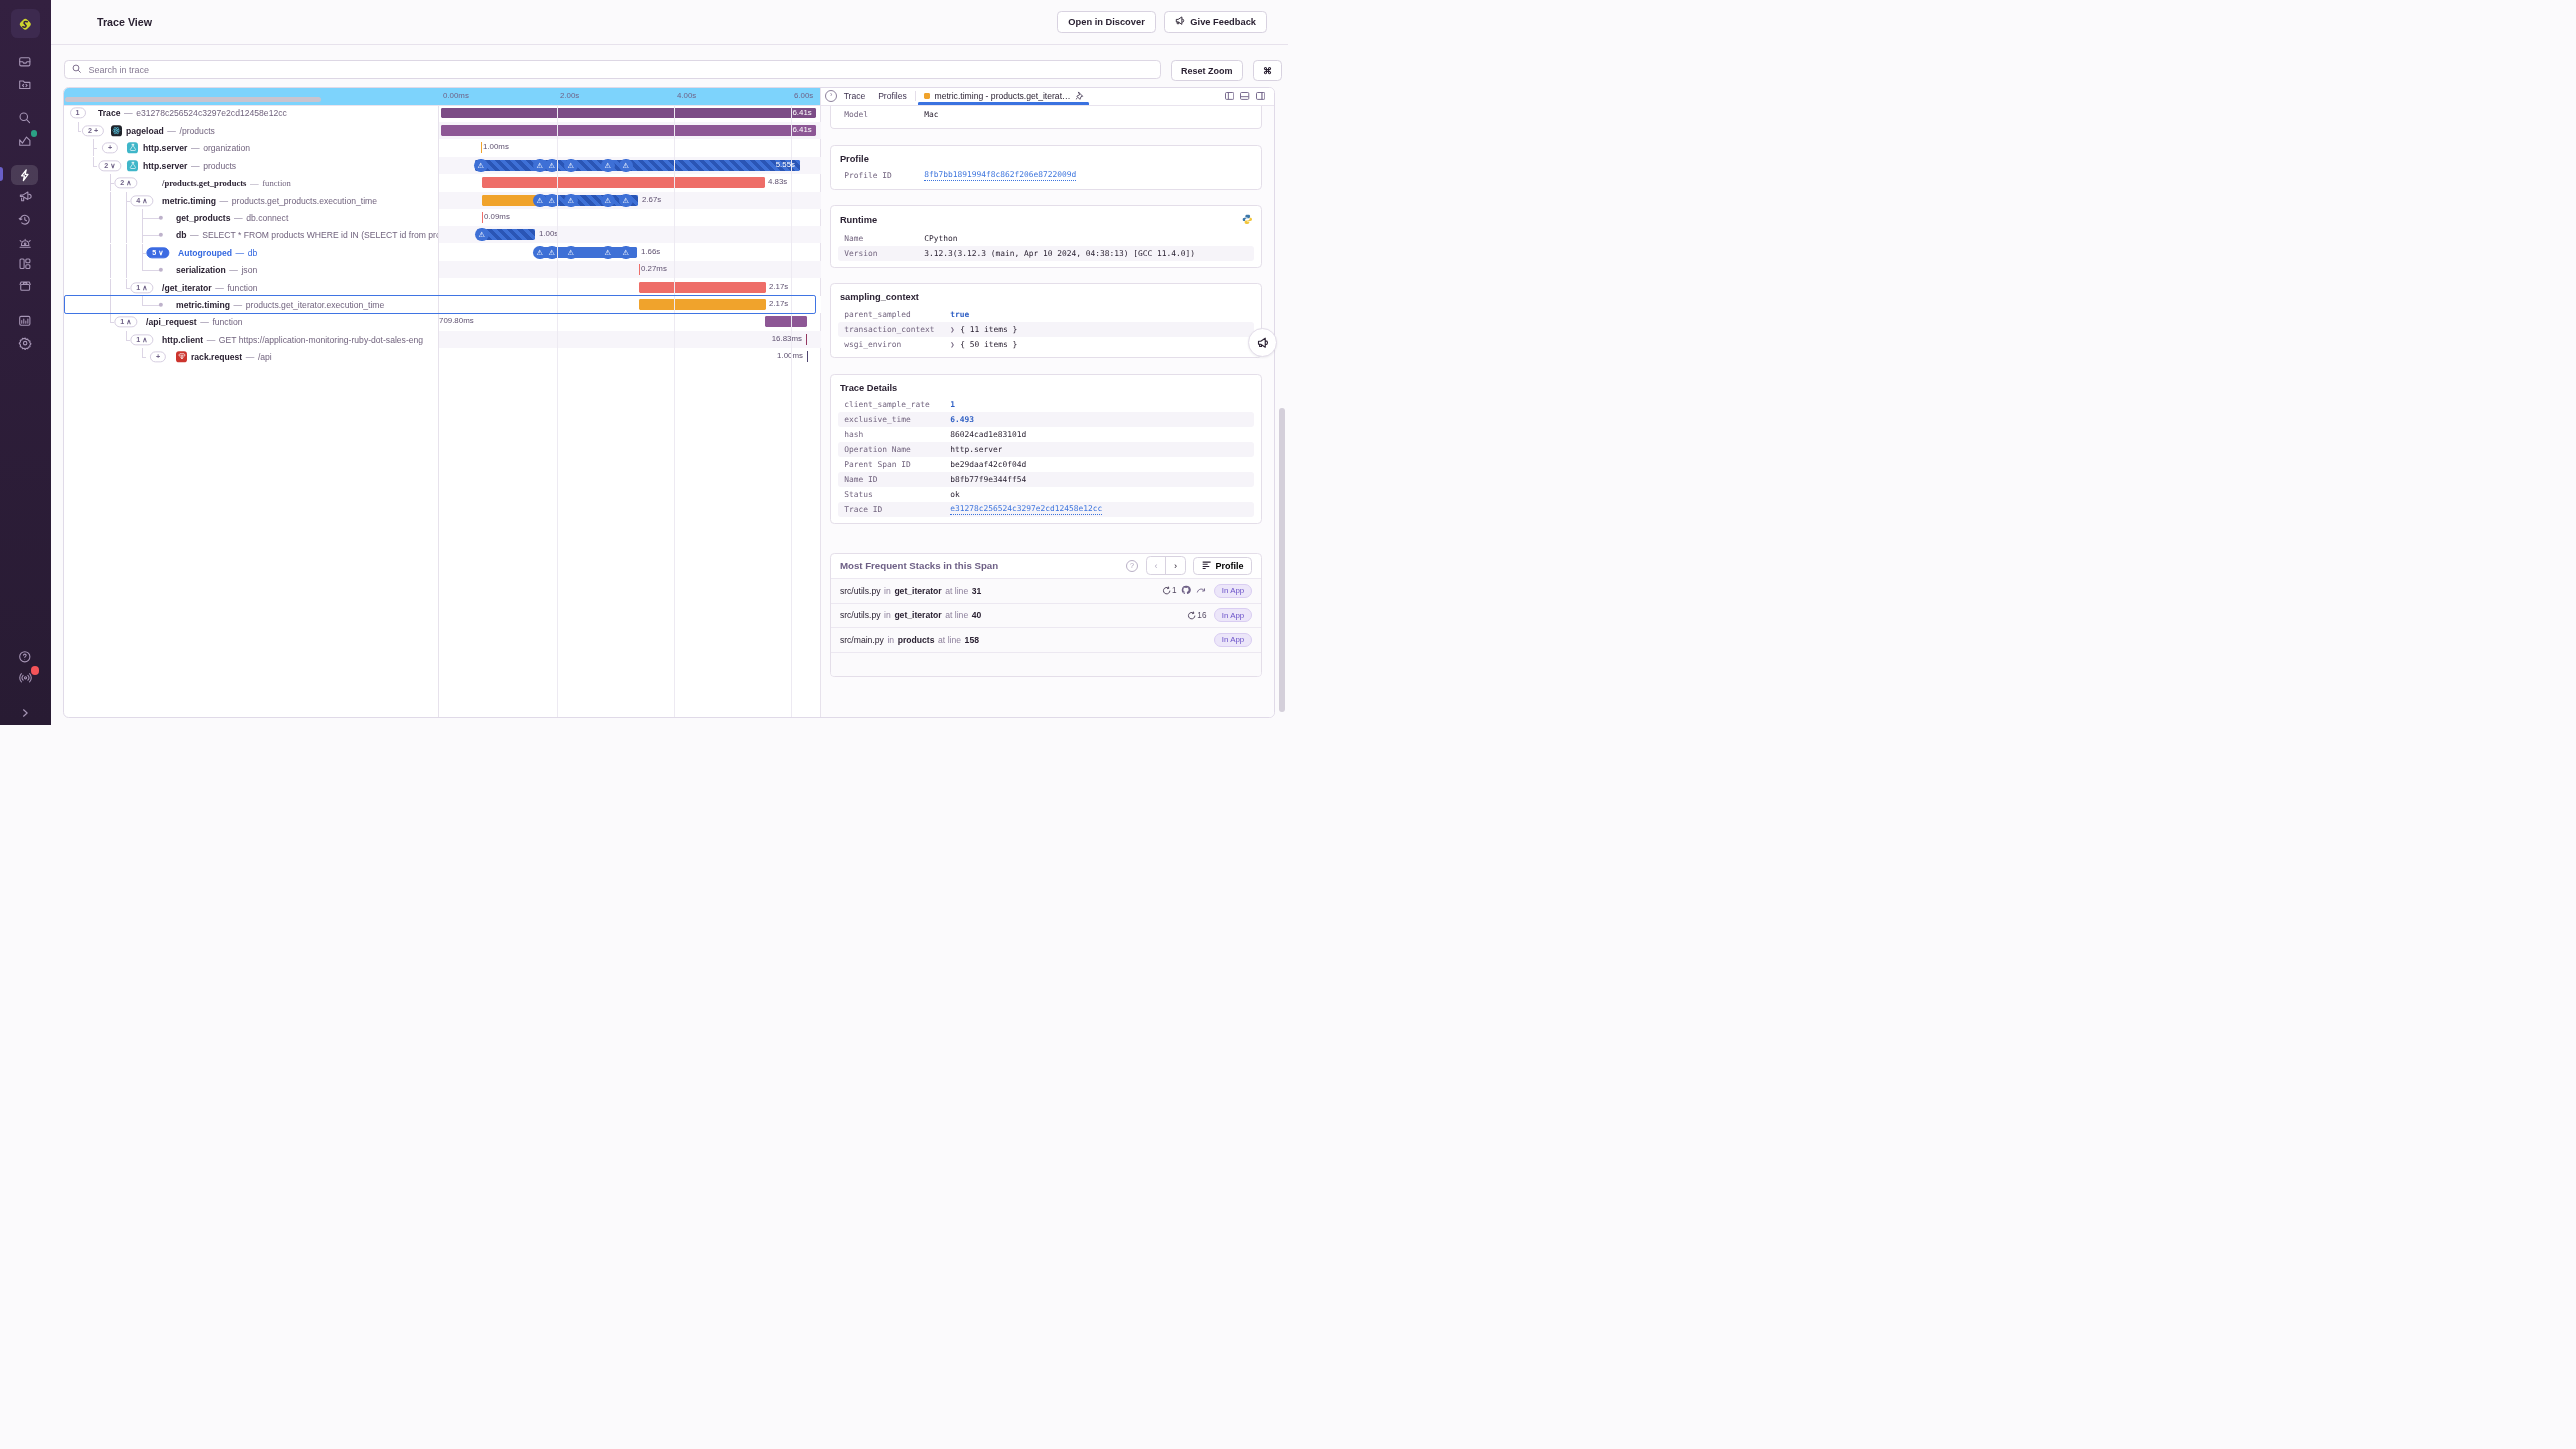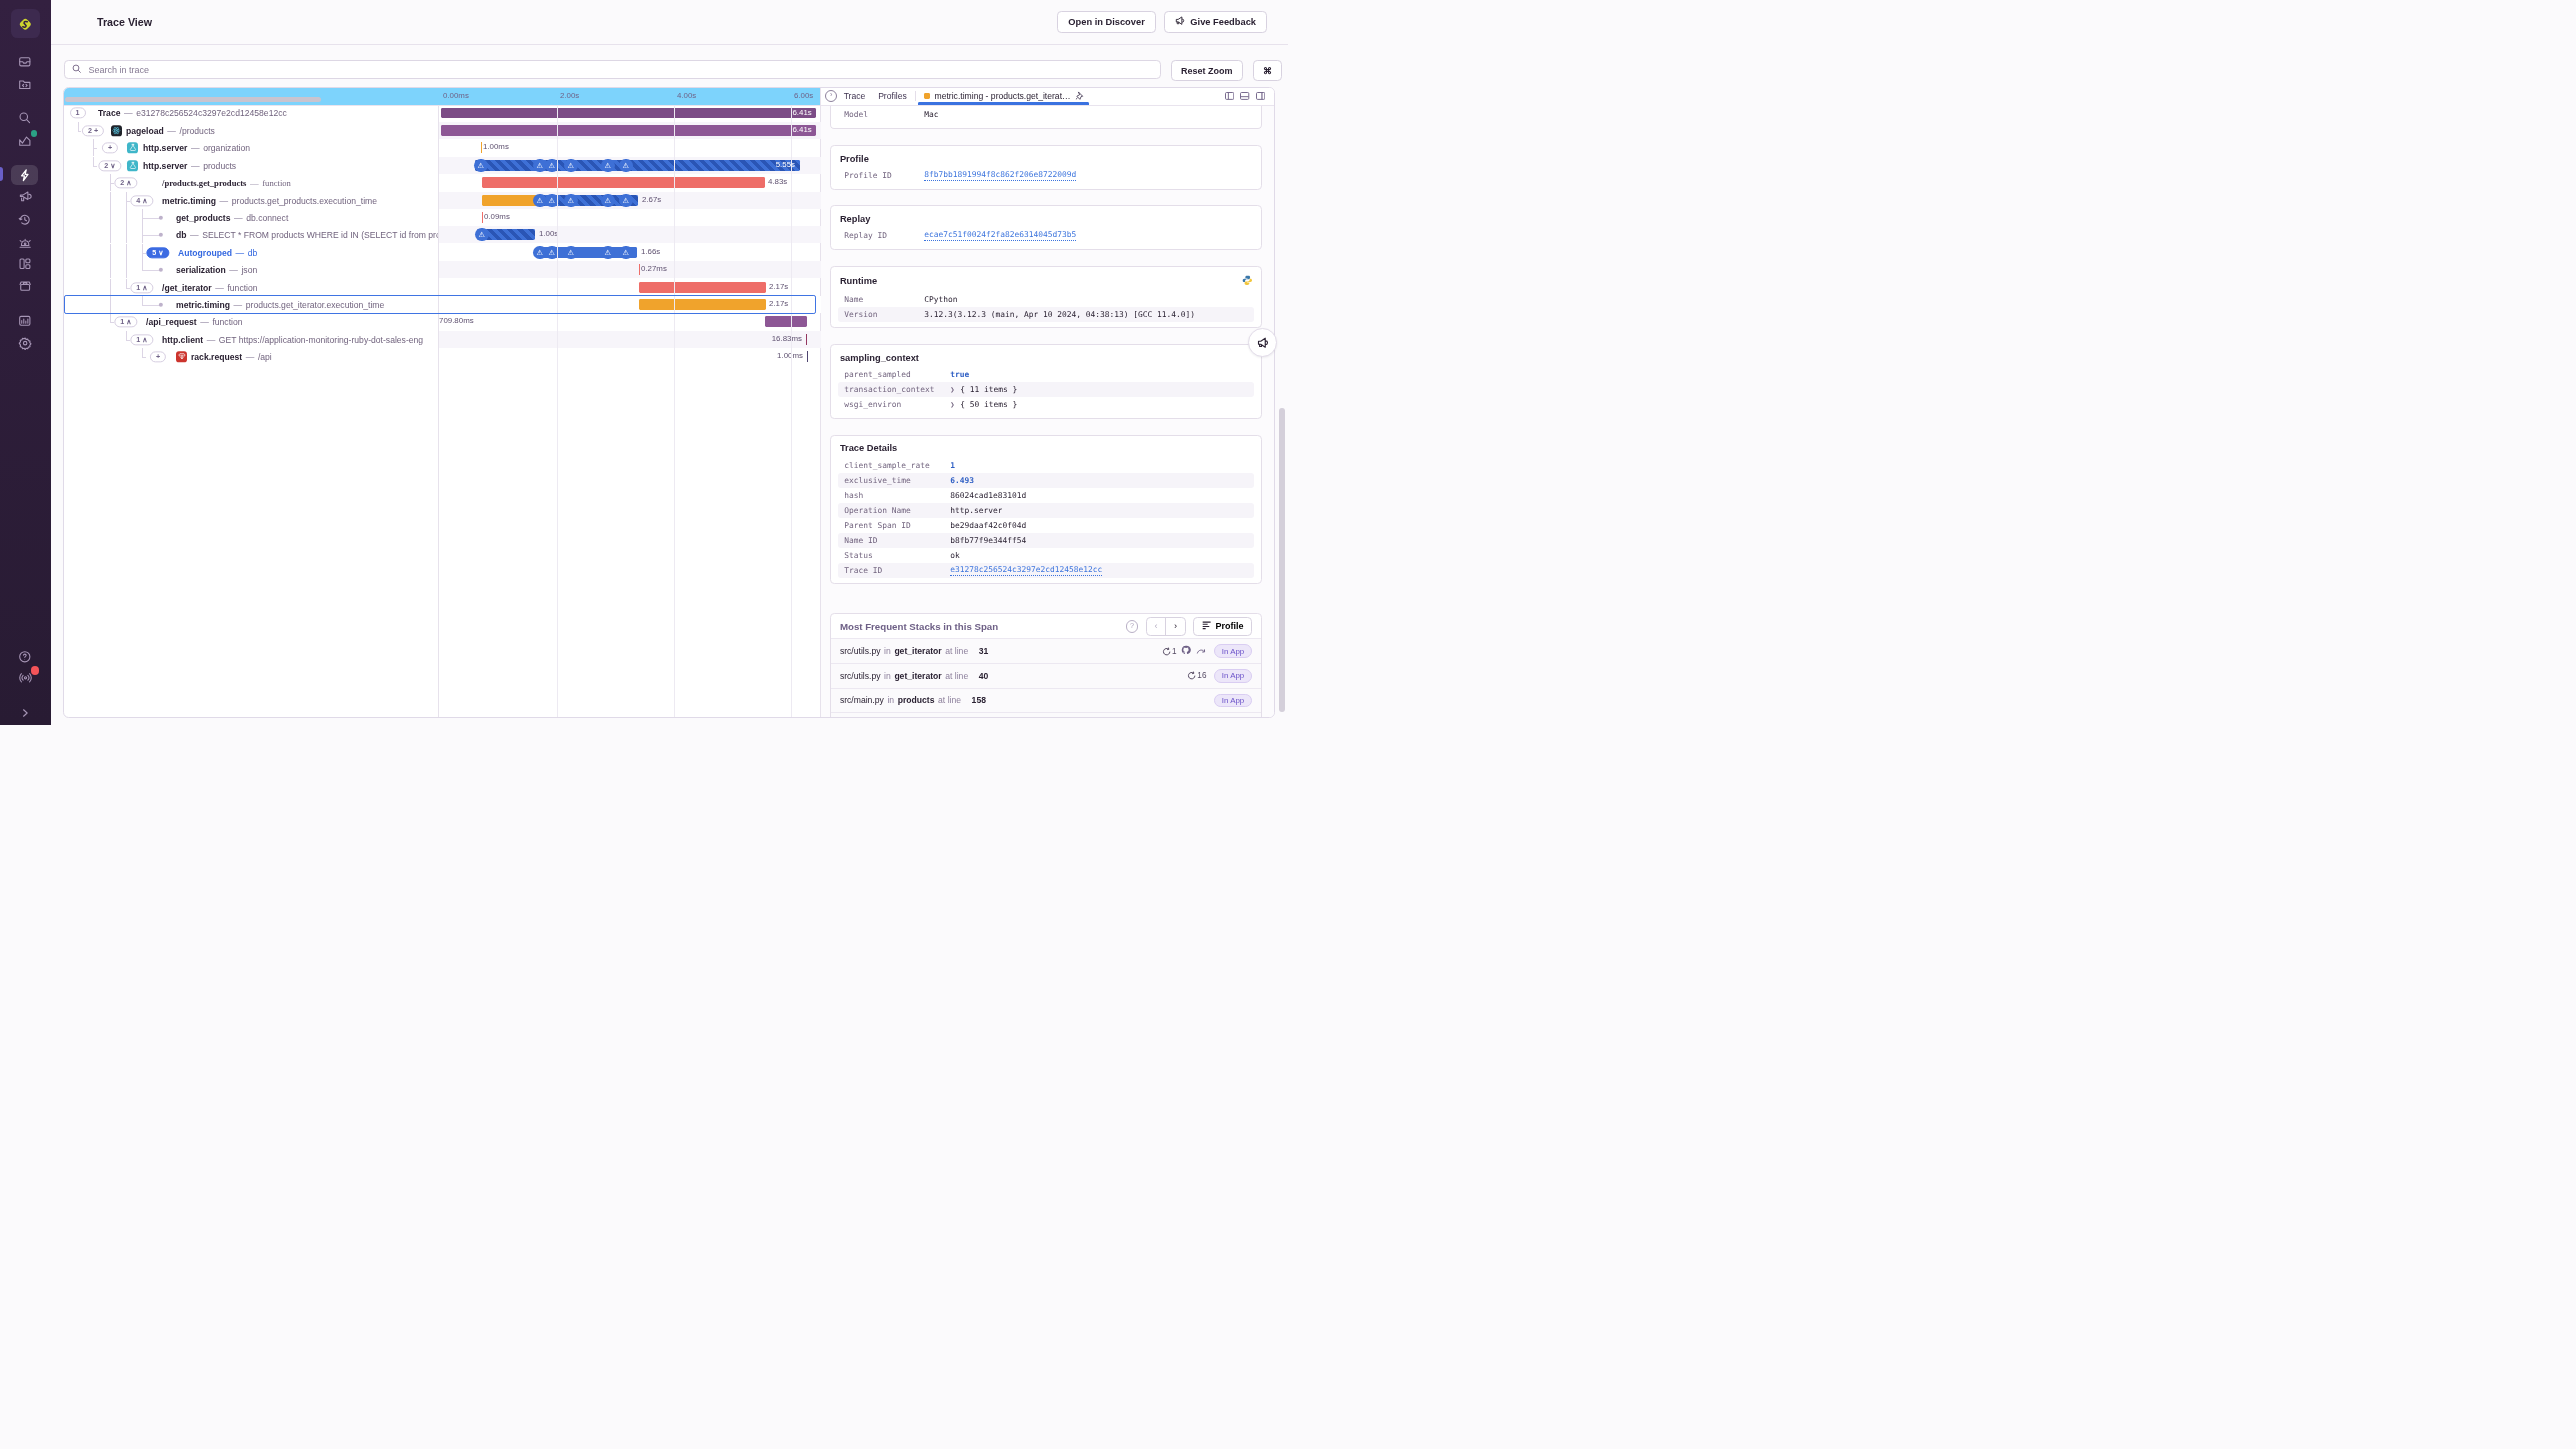--- a/index.html
+++ b/index.html
@@ -84,21 +84,21 @@
   .help-circ{width:10.7px;height:10.7px;border:1.1px solid #b9b0c6;border-radius:50%;color:#a99fb8;font-size:7.2px;line-height:10px;text-align:center;margin-right:7.2px;}
   .pager{display:flex;border:0.7px solid #d8d2e0;border-radius:4.3px;overflow:hidden;margin-right:7.2px;}
   .pager span{width:18.6px;height:17px;display:flex;align-items:center;justify-content:center;font-size:9.3px;color:#2b2233;cursor:pointer;}
   .pager span:first-child{border-right:0.7px solid #d8d2e0;color:#b5aec2;}
   .profile-btn{display:flex;align-items:center;gap:4.3px;height:18.6px;padding:0 7.9px;border:0.7px solid #d8d2e0;border-radius:4.3px;background:#fff;font-size:9px;font-weight:700;cursor:pointer;}
   .frame-row{display:flex;align-items:center;height:23.6px;padding:0 8.6px;border-top:0.7px solid #ece8f1;background:#fbfafc;font-size:8.6px;}
   .frame-row .grow{flex:1;}
   .frame-row .f-file{color:#2b2233;}
   .frame-row .f-dim{color:#8c7f9b;margin:0 3.6px;}
   .frame-row .f-fn{color:#2b2233;font-weight:700;}
-  .frame-row .f-line{color:#2b2233;font-weight:700;margin-left:7px;}
+  .frame-row .f-line{color:#2b2233;font-weight:700;margin-left:0;}
   .frame-row.calledfrom{font-style:italic;color:#8c7f9b;}
   .inapp{background:#ece6f9;border:0.7px solid #d9cdf2;color:#6a51c9;border-radius:14.3px;font-size:7.9px;padding:1.4px 7.2px;margin-left:7.2px;font-style:normal;}
   .f-icons{display:flex;align-items:center;gap:5px;color:#6e6086;font-size:8.6px;}
   .f-count{display:flex;align-items:center;gap:0.7px;color:#554a63;font-size:8.2px;}
   
   #float-feedback{position:absolute;left:1248px;top:328px;width:27px;height:27px;border-radius:50%;background:#fff;border:0.7px solid #e2dce9;box-shadow:0 0.7px 2.1px rgba(43,34,51,.08);display:flex;align-items:center;justify-content:center;z-index:60;cursor:pointer;}
   #win-scrollbar{position:absolute;right:2.9px;top:408px;width:5.7px;height:304px;border-radius:2.9px;background:#d4cfda;z-index:70;}
 </style>
 </head>
 <body>
@@ -589,29 +589,20 @@
             <div class="card-title">
               <span>Profile</span>
             </div>
             <div class="kv-row">
               <span class="kv-key">Profile ID</span>
               <span class="kv-val link">8fb7bb1891994f8c862f206e8722009d</span>
             </div>
           </div>
           <div class="card">
             <div class="card-title">
-              <span>Replay</span>
-            </div>
-            <div class="kv-row">
-              <span class="kv-key">Replay ID</span>
-              <span class="kv-val link">ecae7c51f0024f2fa82e6314045d73b5</span>
-            </div>
-          </div>
-          <div class="card">
-            <div class="card-title">
               <span>Runtime</span>
               <span class="spacer"></span>
               <span><svg width="10.7" height="10.7" viewBox="0 0 20 20">
                   <path d="M9.9 1.5c-2.2 0-3.6.9-3.6 2.6v2h4v.8H4.2c-1.8 0-2.9 1.4-2.9 3.2 0 1.8 1 3.1 2.8 3.1h1.7v-2.3c0-1.8 1.5-3 3.2-3h3.6c1.5 0 2.5-1.1 2.5-2.6V4.1c0-1.7-1.3-2.6-3-2.6z" fill="#3c78aa"></path>
                   <path d="M10.1 18.5c2.2 0 3.6-.9 3.6-2.6v-2h-4v-.8h6.1c1.8 0 2.9-1.4 2.9-3.2 0-1.8-1-3.1-2.8-3.1h-1.7v2.3c0 1.8-1.5 3-3.2 3H7.4c-1.5 0-2.5 1.1-2.5 2.6v1.2c0 1.7 1.3 2.6 3 2.6z" fill="#f2c63c"></path>
                 </svg></span>
             </div>
             <div class="kv-row">
               <span class="kv-key">Name</span>
               <span class="kv-val">CPython</span>

